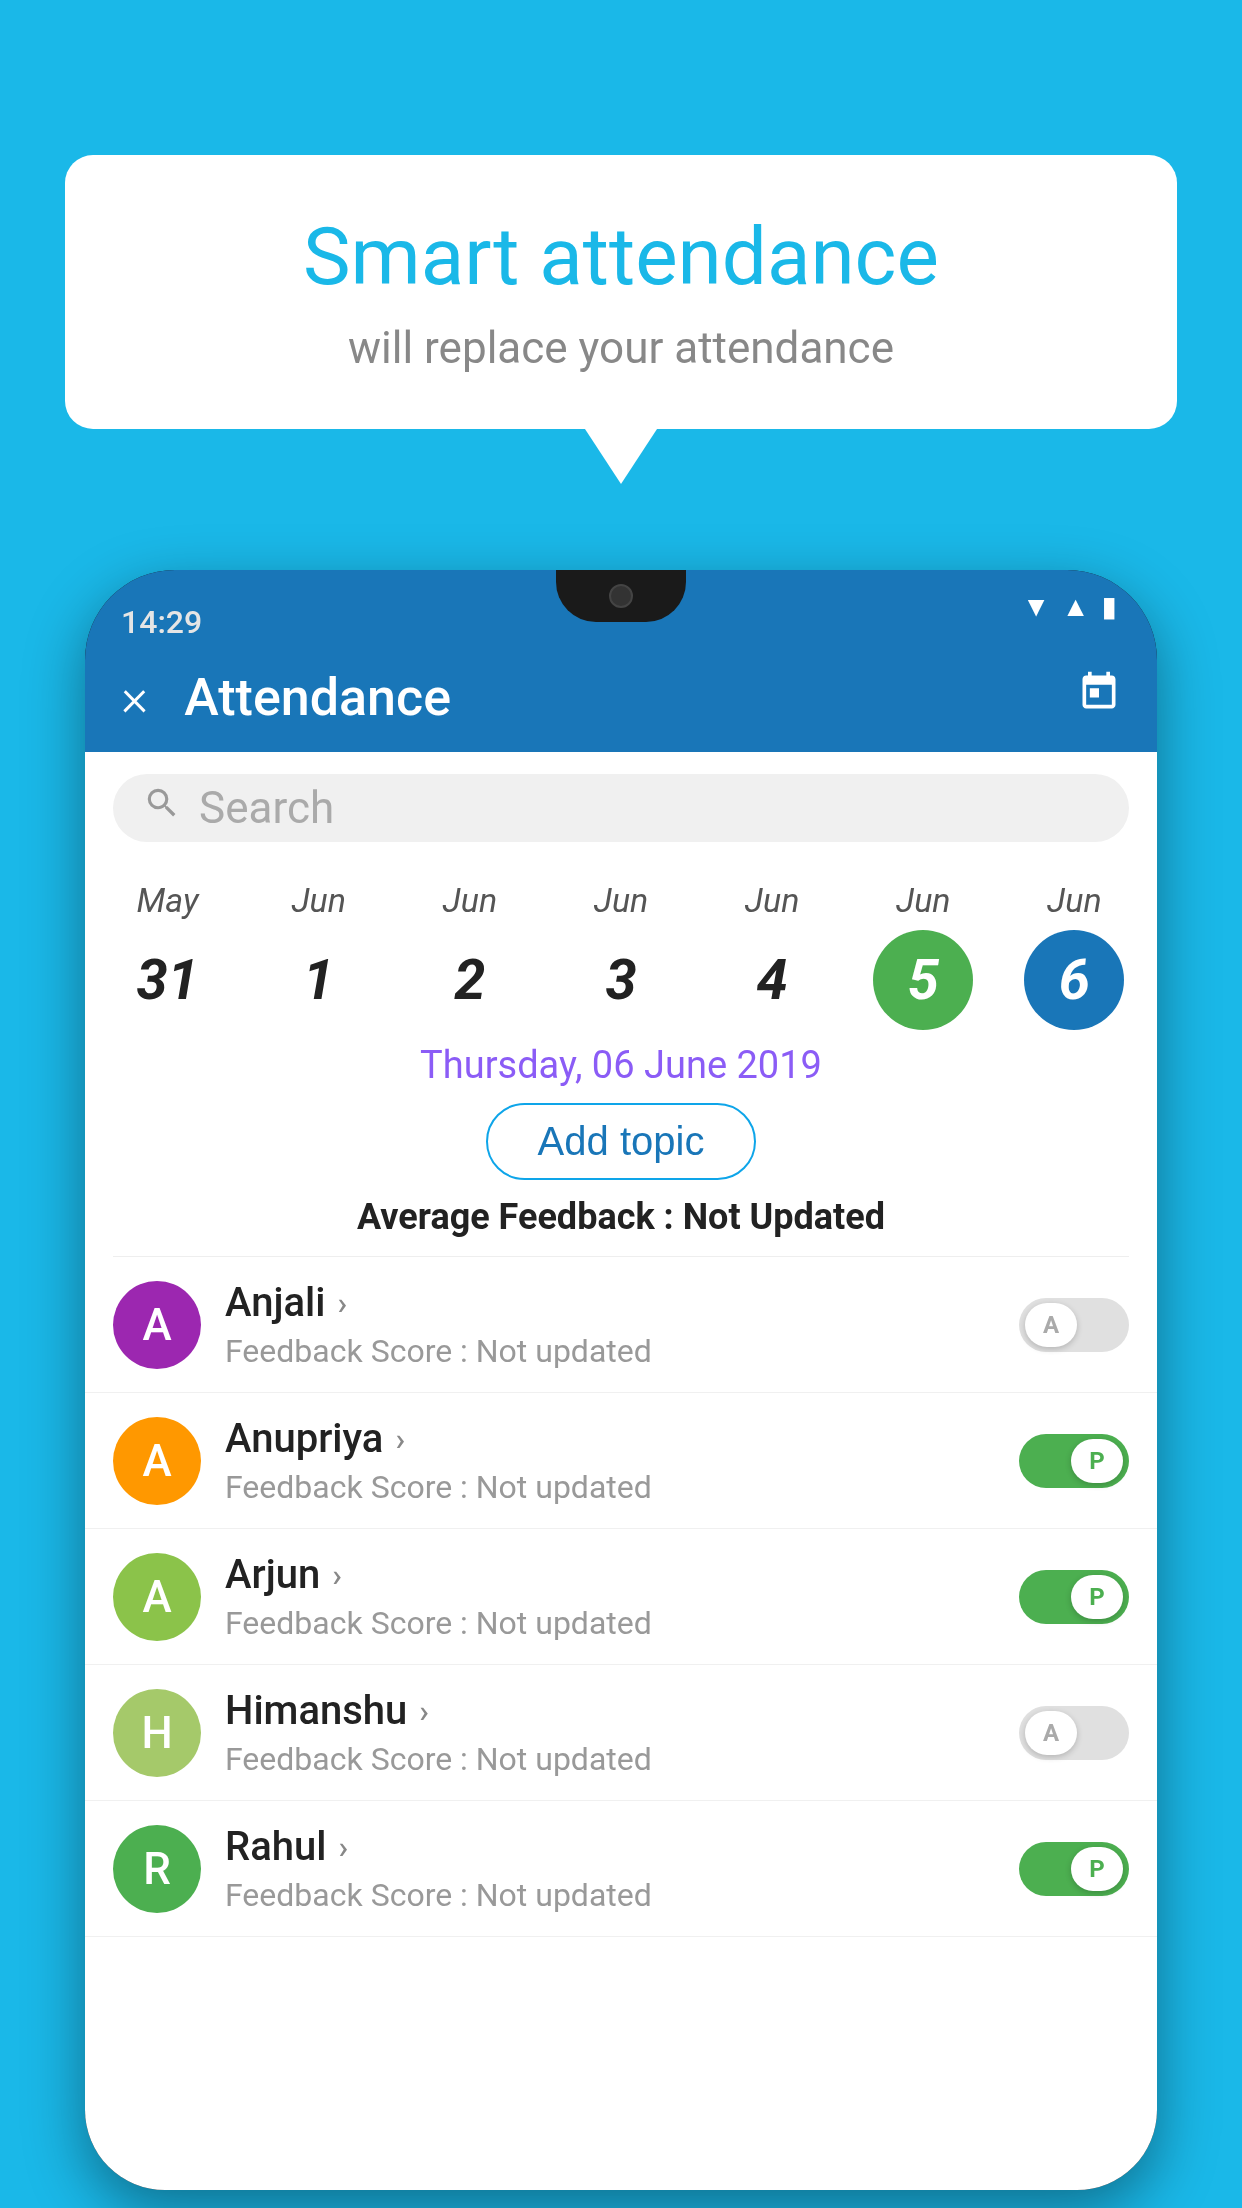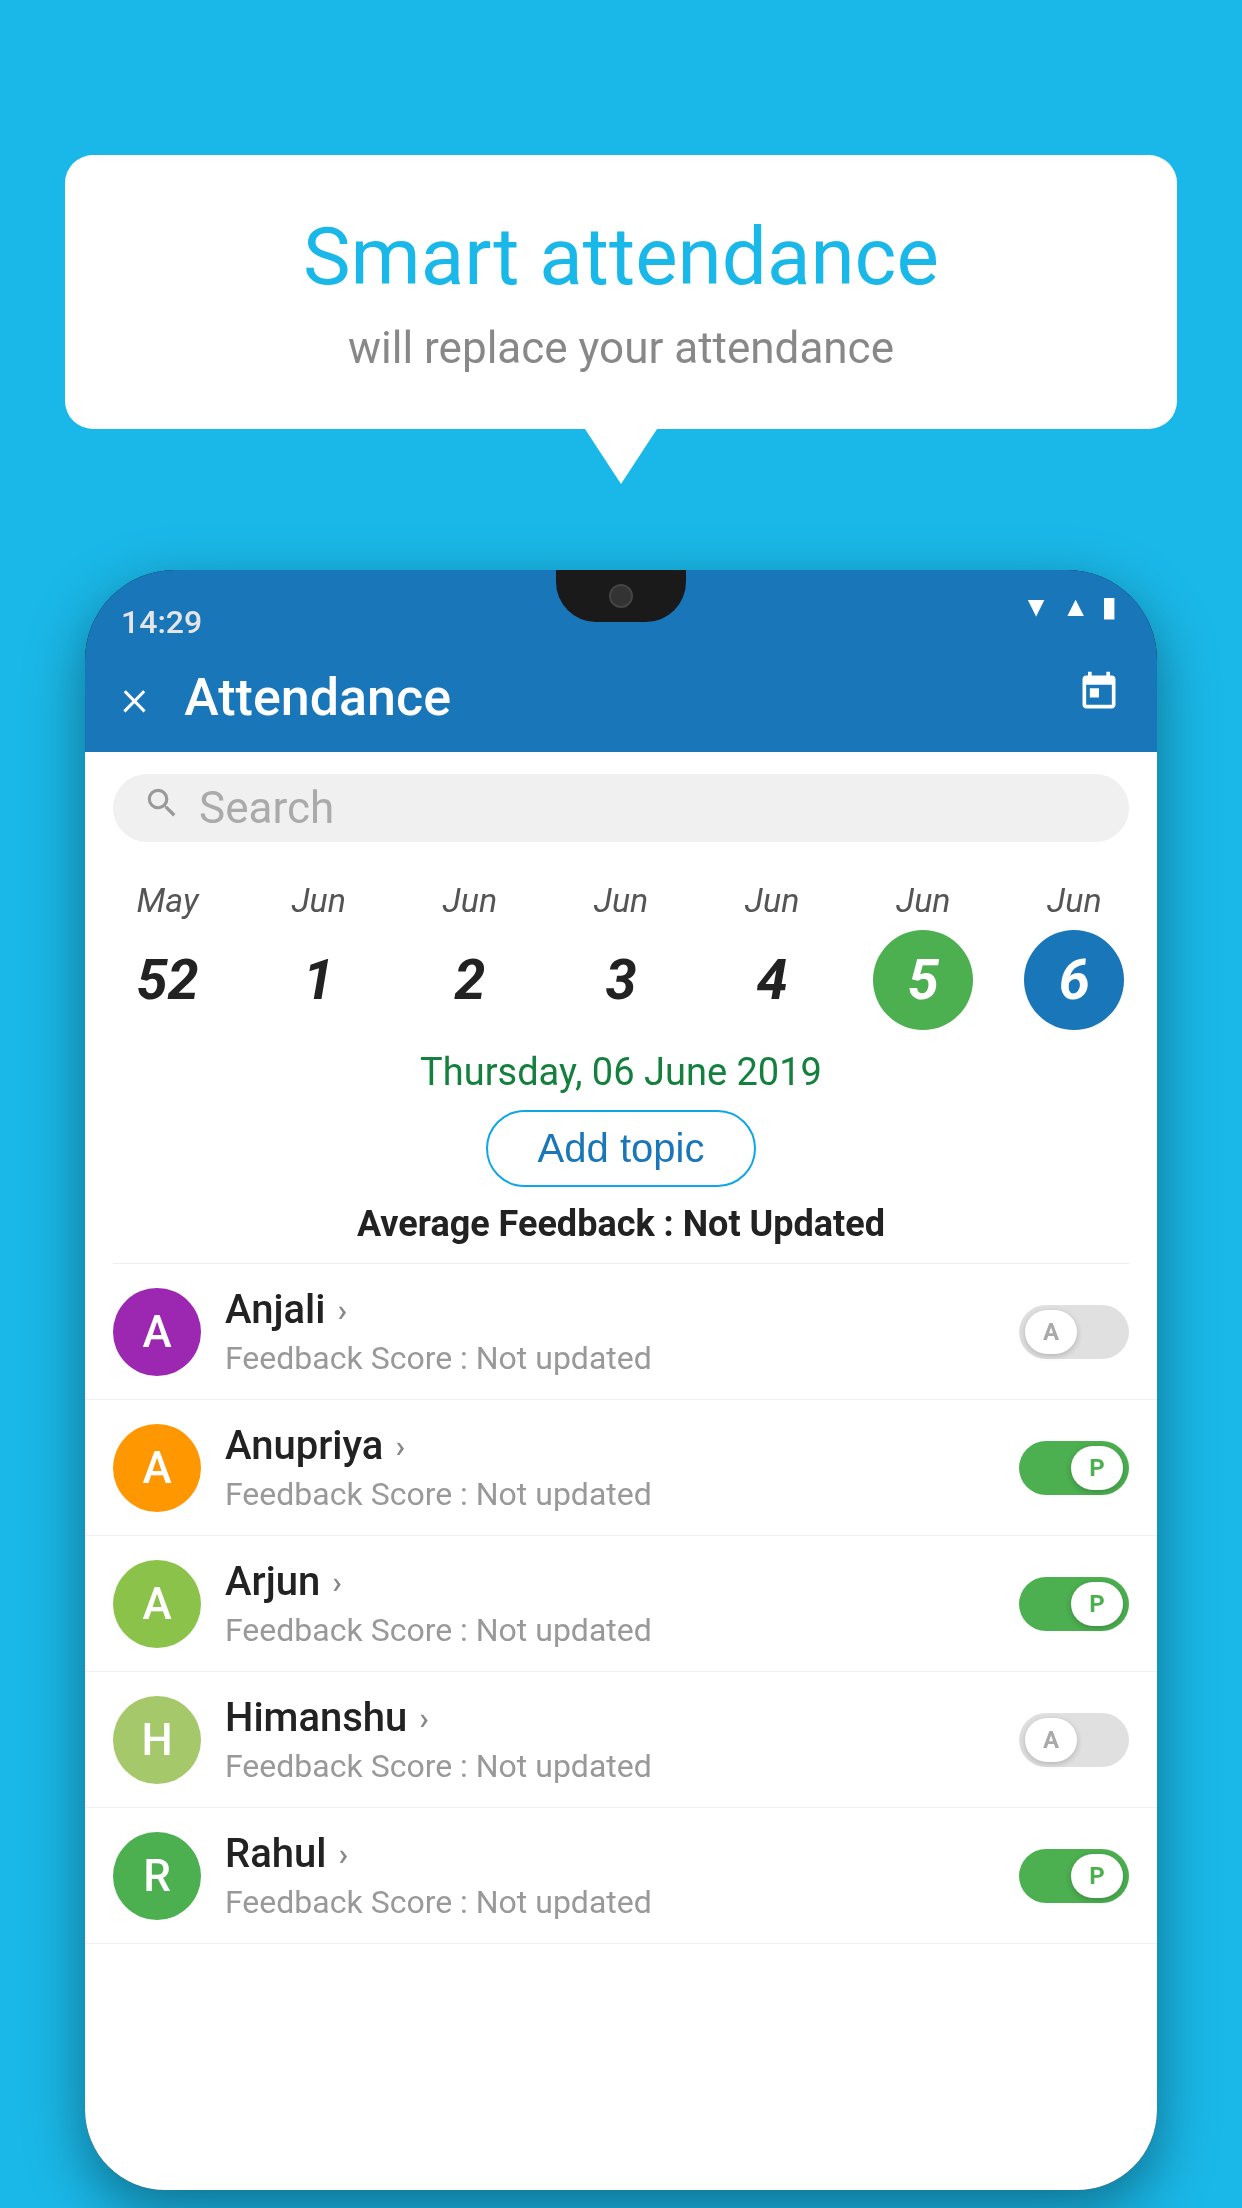--- a/index.html
+++ b/index.html
@@ -220,22 +220,22 @@
 
     .cal-date.selected {
       background: #1976b8;
       color: white;
     }
 
     
     .date-header {
       text-align: center;
       font-size: 38px;
-      color: #15803d;
-      margin: 14px 0 16px;
+      color: #8b5cf6;
+      margin: 7px 0 16px;
       font-weight: 400;
     }
 
     
     .add-topic-btn {
       display: block;
       margin: 10px auto 16px;
       border: 2px solid #0ea5e9;
       border-radius: 40px;
       padding: 14px 50px;
@@ -400,21 +400,21 @@
           <svg width="38" height="38" viewBox="0 0 24 24" fill="#999">
             <path d="M15.5 14h-.79l-.28-.27A6.47 6.47 0 0 0 16 9.5 6.5 6.5 0 1 0 9.5 16c1.61 0 3.09-.59 4.23-1.57l.27.28v.79l5 4.99L20.49 19l-4.99-5zm-6 0C7.01 14 5 11.99 5 9.5S7.01 5 9.5 5 14 7.01 14 9.5 11.99 14 9.5 14z"></path>
           </svg>
         </span>
         <span class="search-text">Search</span>
       </div>
 
       <div class="calendar-row" id="calendar-row">
           <div class="cal-day">
             <div class="cal-month">May</div>
-            <div class="cal-date">52</div>
+            <div class="cal-date">31</div>
           </div>
           <div class="cal-day">
             <div class="cal-month">Jun</div>
             <div class="cal-date">1</div>
           </div>
           <div class="cal-day">
             <div class="cal-month">Jun</div>
             <div class="cal-date">2</div>
           </div>
           <div class="cal-day">

